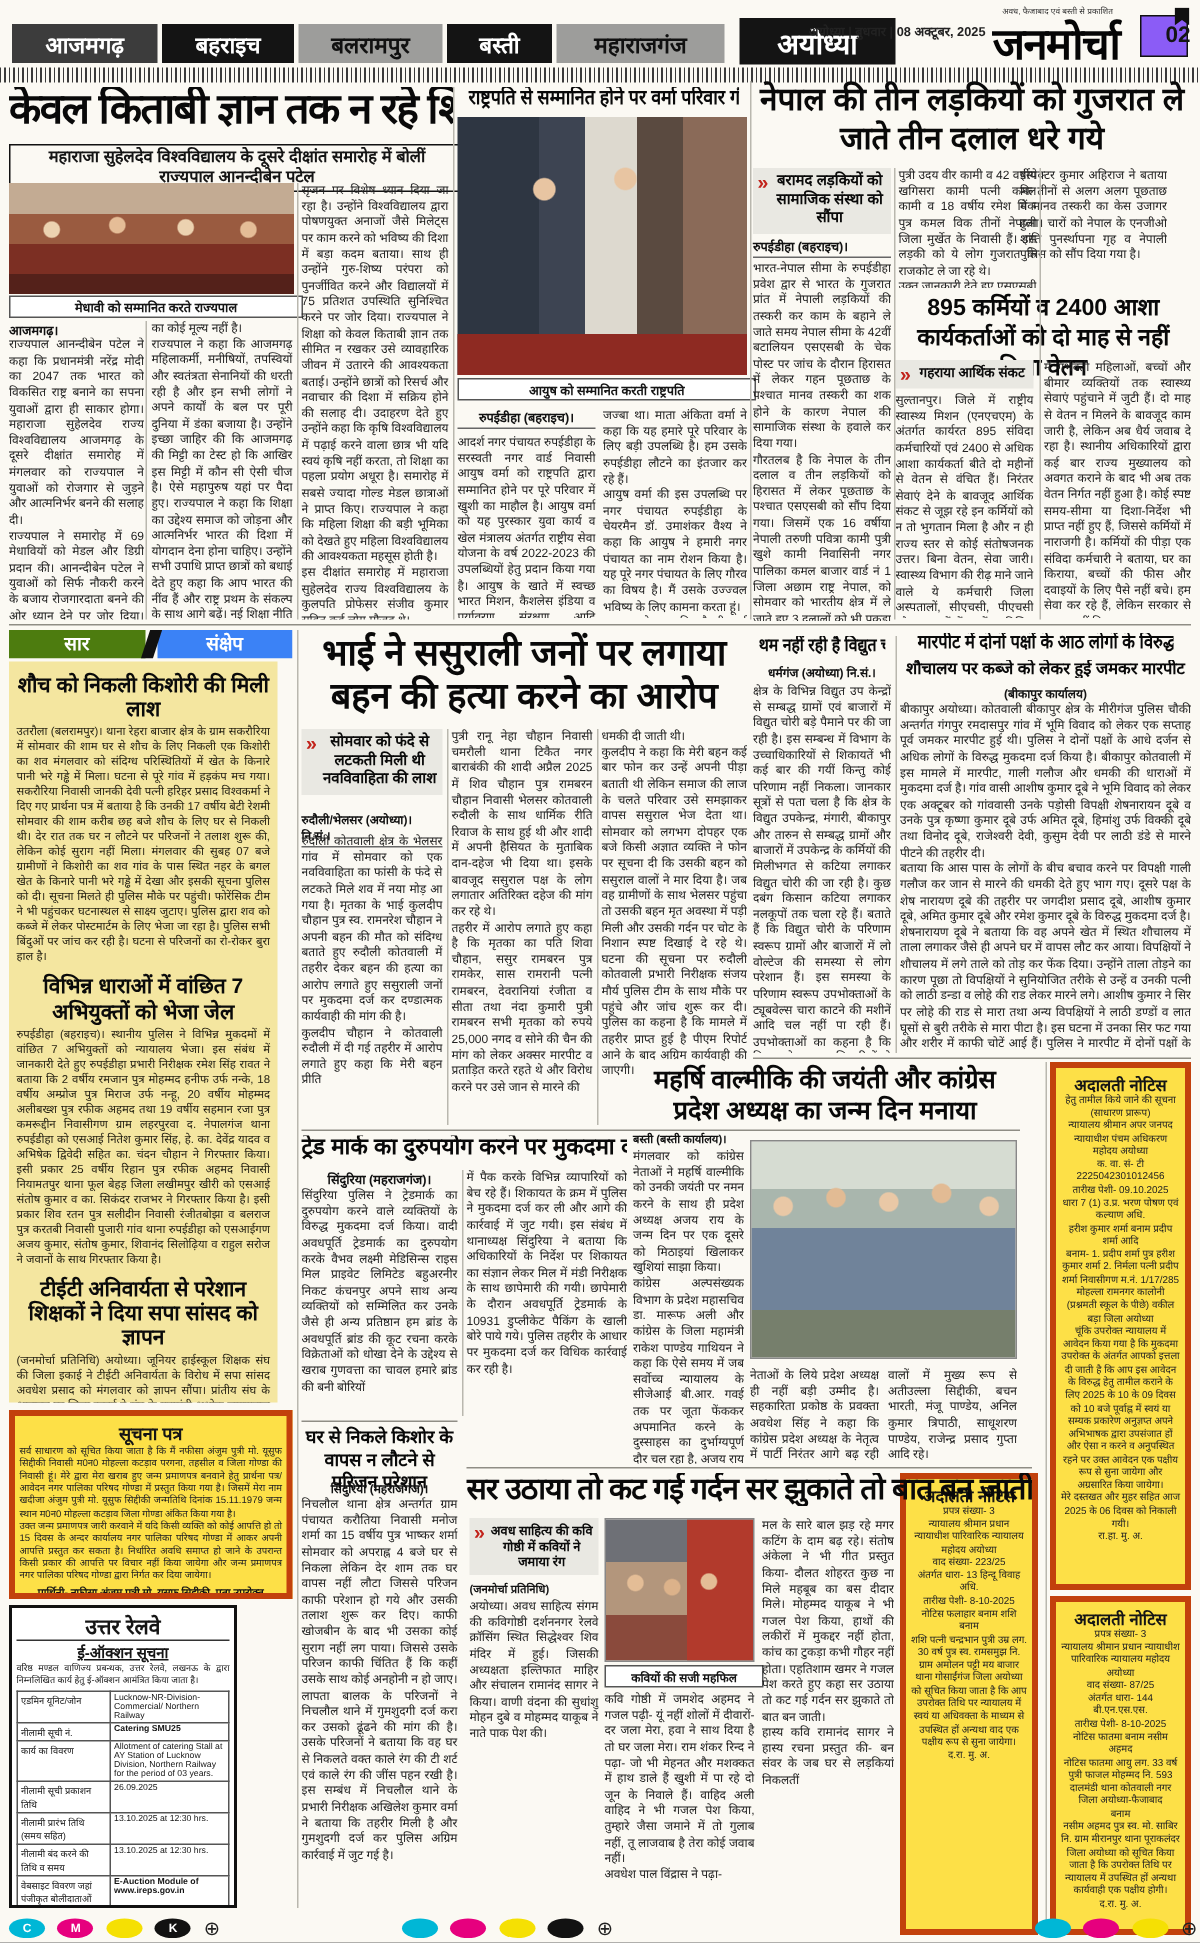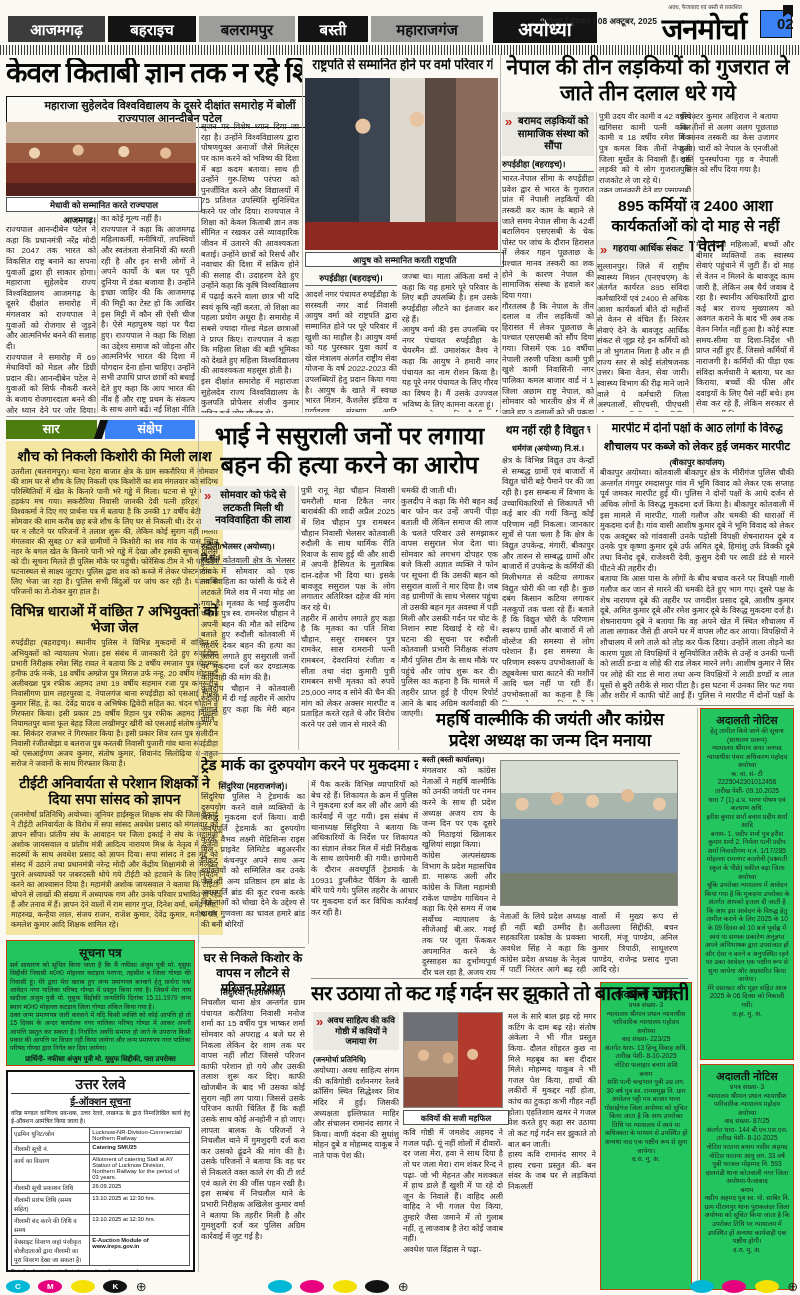--- a/index.html
+++ b/index.html
@@ -18,21 +18,21 @@
   .kicker .chev{color:#c2231b;font-weight:900;font-size:13px;line-height:1;}
   .kicker .ktext{flex:1;font-weight:700;font-size:10px;line-height:1.25;text-align:center;color:#0a0a0a;}
   .city{color:#fff;font-weight:700;text-align:center;box-sizing:border-box;padding-top:3px;font-size:15px;overflow:hidden;white-space:nowrap;}
   .city.gray{background:#9d9d9b;color:#111;}
   .city.black{background:#141414;}
   .city.dark{background:#3c3c3c;}
   .stripes{background:repeating-linear-gradient(90deg,#3a3a3a 0 1px,#fbf9f3 1px 3px);}
   .vr{width:1px;background:#b9b7ae;}
   .hr{height:1px;background:#8f8d85;}
   .photo{overflow:hidden;}
-  .notice{border:1px solid #c2410c;background:#22c55e;box-sizing:border-box;padding:3px 3px;overflow:hidden;}
+  .notice{border:4px solid #c2410c;background:#fde047;box-sizing:border-box;padding:3px 3px;overflow:hidden;}
   .notice .ntitle{font-weight:700;font-size:11px;text-align:center;}
   .notice .nbody{font-size:6.6px;line-height:1.3;text-align:center;white-space:pre-line;color:#222;}
   .ybox{background:#f4e6a0;box-sizing:border-box;padding:5px 5px;overflow:hidden;}
   .brief-hl{font-weight:700;font-size:14px;text-align:center;line-height:1.15;color:#0a0a0a;margin:2px 0 3px;}
   .brief-txt{font-size:7.6px;line-height:1.32;text-align:justify;color:#272314;margin-bottom:6px;white-space:pre-line;}
   .rw{border:2px solid #111;background:#fff;box-sizing:border-box;padding:2px 3px;overflow:hidden;}
   .rw .rtitle{font-weight:700;font-size:14px;text-align:center;border-bottom:1px solid #333;}
   .rw .rsub{font-weight:700;font-size:10px;text-align:center;text-decoration:underline;}
   .rw .rintro{font-size:6px;line-height:1.25;text-align:justify;margin:2px 0;}
   .rw table{border-collapse:collapse;width:100%;}
@@ -41,21 +41,21 @@
   .rw .val{font-size:5.8px;font-family:"Liberation Sans",sans-serif;}
   .rw .note{font-size:5.6px;margin:2px 0 1px;}
   .mark{height:13px;border-radius:50%/50%;display:inline-block;text-align:center;
         font-size:8px;font-weight:700;line-height:13px;color:#fff;margin-right:4px;vertical-align:middle;}
   .reg{font-size:13px;color:#222;vertical-align:middle;font-weight:400;}
   .banner{display:flex;height:19px;overflow:hidden;}
   .banner .seg{flex:1;color:#fff;font-weight:700;font-size:12.5px;text-align:center;line-height:19px;}
   .banner .blue{background:#4d7c0f;}
   .banner .orange{background:#3b82f6;}
   .banner .notch{width:8px;background:#111;transform:skewX(-18deg);}
-  .pagebox{border:1.5px solid #111;background:#3b82f6;font-weight:700;font-size:15px;text-align:center;box-sizing:border-box;padding-left:16px;}
+  .pagebox{border:1.5px solid #111;background:#8b5cf6;font-weight:700;font-size:15px;text-align:center;box-sizing:border-box;padding-left:16px;}
   .flag{position:absolute;top:-6px;right:-2px;width:10px;height:12px;background:#111;
         clip-path:polygon(0 0,100% 0,100% 100%,50% 70%,0 100%);}
 </style>
 </head>
 <body>
 
 <div id="page">
 
   <div class="abs city dark" style="left:8px;top:16px;width:97px;height:26px;">आजमगढ़</div>
   <div class="abs city black" style="left:108px;top:16px;width:88px;height:26px;">बहराइच</div>
@@ -67,29 +67,29 @@
   <div class="abs" style="left:535px;top:15px;width:122px;font-size:8.5px;font-weight:700;text-align:right;color:#222;">अयोध्या | बुधवार | 08 अक्टूबर, 2025</div>
   <div class="abs" style="left:655px;top:3px;width:100px;font-size:5.5px;text-align:center;color:#333;white-space:nowrap;overflow:hidden;">अवध, फैजाबाद एवं बस्ती से प्रकाशित</div>
   <div class="abs" style="left:652px;top:8px;width:104px;font-size:29px;font-weight:800;text-align:center;color:#050505;letter-spacing:-1px;">जनमोर्चा</div>
   <div class="abs pagebox" style="left:760px;top:10px;width:32px;height:28px;line-height:26px;">
     <span>02</span>
     <span class="flag"></span>
   </div>
   <div class="abs stripes" style="left:0;top:45px;width:800px;height:10px;"></div>
 
   <div class="abs hl nowrap" style="left:6px;top:58px;width:296px;font-size:28px;letter-spacing:-1px;">केवल किताबी ज्ञान तक न रहे शिक्षा</div>
-  <div class="abs" style="left:6px;top:96px;width:290px;border:1.5px solid #111;font-size:11px;font-weight:700;text-align:center;padding:2px 18px;line-height:1.2;">महाराजा सुहेलदेव विश्वविद्यालय के दूसरे दीक्षांत समारोह में बोलीं राज्यपाल आनन्दीबेन पटेल</div>
+  <div class="abs" style="left:6px;top:96px;width:290px;border:1.5px solid #111;font-size:11px;font-weight:700;text-align:center;padding:2px 6px;line-height:1.2;">महाराजा सुहेलदेव विश्वविद्यालय के दूसरे दीक्षांत समारोह में बोलीं राज्यपाल आनन्दीबेन पटेल</div>
   <div class="abs photo" style="left:6px;top:122px;width:190px;height:74px;background:
          radial-gradient(circle at 15% 42%, #ecd2b0 0 5px, rgba(0,0,0,0) 6px),
          radial-gradient(circle at 38% 38%, #e5bd97 0 5px, rgba(0,0,0,0) 6px),
          radial-gradient(circle at 62% 40%, #ecd2b0 0 5px, rgba(0,0,0,0) 6px),
          radial-gradient(circle at 84% 42%, #e5bd97 0 5px, rgba(0,0,0,0) 6px),
          linear-gradient(180deg,#c3ab93 0 28%,#9a5b40 28% 55%,#7c2f23 55% 82%,#54211a 82%);"></div>
   <div class="abs caption-box" style="left:6px;top:197px;width:190px;">मेधावी को सम्मानित करते राज्यपाल</div>
-  <div class="abs dateline" style="left:6px;top:214px;width:90px;text-align:right;">आजमगढ़।</div>
+  <div class="abs dateline" style="left:6px;top:214px;width:90px;">आजमगढ़।</div>
   <div class="abs body-txt" style="left:6px;top:225px;width:90px;height:188px;">राज्यपाल आनन्दीबेन पटेल ने कहा कि प्रधानमंत्री नरेंद्र मोदी का 2047 तक भारत को विकसित राष्ट्र बनाने का सपना युवाओं द्वारा ही साकार होगा। महाराजा सुहेलदेव राज्य विश्वविद्यालय आजमगढ़ के दूसरे दीक्षांत समारोह में मंगलवार को राज्यपाल ने युवाओं को रोजगार से जुड़ने और आत्मनिर्भर बनने की सलाह दी।
 राज्यपाल ने समारोह में 69 मेधावियों को मेडल और डिग्री प्रदान की। आनन्दीबेन पटेल ने युवाओं को सिर्फ नौकरी करने के बजाय रोजगारदाता बनने की ओर ध्यान देने पर जोर दिया। उन्होंने जोर देकर कहा कि यदि शिक्षा का प्रयोग जीवन में नहीं किया गया, तो डिग्री</div>
   <div class="abs body-txt" style="left:101px;top:214px;width:94px;height:199px;">का कोई मूल्य नहीं है।
 राज्यपाल ने कहा कि आजमगढ़ महिलाकर्मी, मनीषियों, तपस्वियों और स्वतंत्रता सेनानियों की धरती रही है और इन सभी लोगों ने अपने कार्यों के बल पर पूरी दुनिया में डंका बजाया है। उन्होंने इच्छा जाहिर की कि आजमगढ़ की मिट्टी का टेस्ट हो कि आखिर इस मिट्टी में कौन सी ऐसी चीज है। ऐसे महापुरुष यहां पर पैदा हुए। राज्यपाल ने कहा कि शिक्षा का उद्देश्य समाज को जोड़ना और आत्मनिर्भर भारत की दिशा में योगदान देना होना चाहिए। उन्होंने सभी उपाधि प्राप्त छात्रों को बधाई देते हुए कहा कि आप भारत की नींव हैं और राष्ट्र प्रथम के संकल्प के साथ आगे बढ़ें। नई शिक्षा नीति के तहत छात्रों के कौशल विकास और रोजगार</div>
   <div class="abs body-txt" style="left:201px;top:122px;width:98px;height:291px;">सृजन पर विशेष ध्यान दिया जा रहा है। उन्होंने विश्वविद्यालय द्वारा पोषणयुक्त अनाजों जैसे मिलेट्स पर काम करने को भविष्य की दिशा में बड़ा कदम बताया। साथ ही उन्होंने गुरु-शिष्य परंपरा को पुनर्जीवित करने और विद्यालयों में 75 प्रतिशत उपस्थिति सुनिश्चित करने पर जोर दिया। राज्यपाल ने शिक्षा को केवल किताबी ज्ञान तक सीमित न रखकर उसे व्यावहारिक जीवन में उतारने की आवश्यकता बताई। उन्होंने छात्रों को रिसर्च और नवाचार की दिशा में सक्रिय होने की सलाह दी। उदाहरण देते हुए उन्होंने कहा कि कृषि विश्वविद्यालय में पढ़ाई करने वाला छात्र भी यदि स्वयं कृषि नहीं करता, तो शिक्षा का पहला प्रयोग अधूरा है। समारोह में सबसे ज्यादा गोल्ड मेडल छात्राओं ने प्राप्त किए। राज्यपाल ने कहा कि महिला शिक्षा की बड़ी भूमिका को देखते हुए महिला विश्वविद्यालय की आवश्यकता महसूस होती है।
 इस दीक्षांत समारोह में महाराजा सुहेलदेव राज्य विश्वविद्यालय के कुलपति प्रोफेसर संजीव कुमार सहित कई लोग मौजूद थे।</div>
 
   <div class="abs hl nowrap cond" style="left:300px;top:58px;width:205px;font-size:13.5px;">राष्ट्रपति से सम्मानित होने पर वर्मा परिवार गौरवान्वित</div>
   <div class="abs photo" style="left:305px;top:78px;width:193px;height:172px;background:
          linear-gradient(180deg, rgba(0,0,0,0) 0 84%, #8e2a22 84%),
@@ -131,37 +131,37 @@
   <div class="abs vr" style="left:500px;top:54px;height:359px;"></div>
   <div class="abs vr" style="left:596px;top:112px;height:301px;"></div>
   <div class="abs vr" style="left:693px;top:112px;height:301px;"></div>
   <div class="abs hr" style="left:6px;top:416px;width:788px;"></div>
 
   <div class="abs banner" style="left:6px;top:420px;width:189px;">
     <div class="seg blue">सार</div>
     <div class="notch"></div>
     <div class="seg orange">संक्षेप</div>
   </div>
-  <div class="abs ybox" style="left:6px;top:441px;width:217px;height:494px;">
+  <div class="abs ybox" style="left:6px;top:441px;width:179px;height:494px;">
     <div class="brief-hl">शौच को निकली किशोरी की मिली लाश</div>
     <div class="brief-txt">उतरौला (बलरामपुर)। थाना रेहरा बाजार क्षेत्र के ग्राम सकरौरिया में सोमवार की शाम घर से शौच के लिए निकली एक किशोरी का शव मंगलवार को संदिग्ध परिस्थितियों में खेत के किनारे पानी भरे गड्ढे में मिला। घटना से पूरे गांव में हड़कंप मच गया। सकरौरिया निवासी जानकी देवी पत्नी हरिहर प्रसाद विश्वकर्मा ने दिए गए प्रार्थना पत्र में बताया है कि उनकी 17 वर्षीय बेटी रेशमी सोमवार की शाम करीब छह बजे शौच के लिए घर से निकली थी। देर रात तक घर न लौटने पर परिजनों ने तलाश शुरू की, लेकिन कोई सुराग नहीं मिला। मंगलवार की सुबह 07 बजे ग्रामीणों ने किशोरी का शव गांव के पास स्थित नहर के बगल खेत के किनारे पानी भरे गड्ढे में देखा और इसकी सूचना पुलिस को दी। सूचना मिलते ही पुलिस मौके पर पहुंची। फोरेंसिक टीम ने भी पहुंचकर घटनास्थल से साक्ष्य जुटाए। पुलिस द्वारा शव को कब्जे में लेकर पोस्टमार्टम के लिए भेजा जा रहा है। पुलिस सभी बिंदुओं पर जांच कर रही है। घटना से परिजनों का रो-रोकर बुरा हाल है।</div>
     <div class="brief-hl">विभिन्न धाराओं में वांछित 7 अभियुक्तों को भेजा जेल</div>
     <div class="brief-txt">रुपईडीहा (बहराइच)। स्थानीय पुलिस ने विभिन्न मुकदमों में वांछित 7 अभियुक्तों को न्यायालय भेजा। इस संबंध में जानकारी देते हुए रुपईडीहा प्रभारी निरीक्षक रमेश सिंह रावत ने बताया कि 2 वर्षीय रमजान पुत्र मोहम्मद हनीफ उर्फ नन्के, 18 वर्षीय अम्प्रोज पुत्र मिराज उर्फ नन्हू, 20 वर्षीय मोहम्मद अलीबख्श पुत्र रफीक अहमद तथा 19 वर्षीय सहमान रजा पुत्र कमरूद्दीन निवासीगण ग्राम लहरपुरवा द. नेपालगंज थाना रुपईडीहा को एसआई नितेश कुमार सिंह, हे. का. देवेंद्र यादव व अभिषेक द्विवेदी सहित का. चंदन चौहान ने गिरफ्तार किया। इसी प्रकार 25 वर्षीय रिहान पुत्र रफीक अहमद निवासी नियामतपुर थाना फूल बेहड़ जिला लखीमपुर खीरी को एसआई संतोष कुमार व का. सिकंदर राजभर ने गिरफ्तार किया है। इसी प्रकार शिव रतन पुत्र सलीदीन निवासी रंजीतबोझा व बलराज पुत्र करतबी निवासी पुजारी गांव थाना रुपईडीहा को एसआईगण अजय कुमार, संतोष कुमार, शिवानंद सिलोढ़िया व राहुल सरोज ने जवानों के साथ गिरफ्तार किया है।</div>
     <div class="brief-hl">टीईटी अनिवार्यता से परेशान शिक्षकों ने दिया सपा सांसद को ज्ञापन</div>
     <div class="brief-txt">(जनमोर्चा प्रतिनिधि) अयोध्या। जूनियर हाईस्कूल शिक्षक संघ की जिला इकाई ने टीईटी अनिवार्यता के विरोध में सपा सांसद अवधेश प्रसाद को मंगलवार को ज्ञापन सौंपा। प्रांतीय संघ के आवाहन पर जिला इकाई ने संघ के महामंत्री अशोक जायसवाल व प्रांतीय मंत्री आदित्य नारायण मिश्र के नेतृत्व में दर्जनों सदस्यों के साथ अवधेश प्रसाद को ज्ञापन दिया। सपा सांसद ने इस मुद्दे को संसद में उठाने तथा प्रधानमंत्री नरेन्द्र मोदी और केंद्रीय शिक्षामंत्री से मिलकर पुराने अध्यापकों पर जबरदस्ती थोपे गये टीईटी को हटवाने के लिए निवेदन करने का आश्वासन दिया है। महामंत्री अशोक जायसवाल ने बताया कि टीईटी थोपने से लाखों की संख्या में अध्यापक गण और उनके परिवार प्रभावित हो रहे हैं और तनाव में हैं। ज्ञापन देने वालों में राम सागर गुप्त, दिनेश वर्मा, धर्मेंद्र सिंह, माहरुख, कन्हैया लाल, संजय राजन, राजेश कुमार, देवेंद्र कुमार, मनीष जी, कमलेश कुमार आदि शिक्षक शामिल रहे।</div>
   </div>
 
   <div class="abs notice" style="left:6px;top:940px;width:189px;height:126px;">
     <div class="ntitle" style="font-size:12px;">सूचना पत्र</div>
     <div class="nbody" style="text-align:justify;font-size:6.4px;">सर्व साधारण को सूचित किया जाता है कि मैं नफीसा अंजुम पुत्री मो. यूसुफ सिद्दीकी निवासी म0न0 मोहल्ला कटड़ाव परगना, तहसील व जिला गोण्डा की निवासी हूं। मेरे द्वारा मेरा खराब हुए जन्म प्रमाणपत्र बनवाने हेतु प्रार्थना पत्र/आवेदन नगर पालिका परिषद गोण्डा में प्रस्तुत किया गया है। जिसमें मेरा नाम खदीजा अंजुम पुत्री मो. यूसुफ सिद्दीकी जन्मतिथि दिनांक 15.11.1979 जन्म स्थान म0न0 मोहल्ला कटड़ाव जिला गोण्डा अंकित किया गया है।
 उक्त जन्म प्रमाणपत्र जारी करवाने में यदि किसी व्यक्ति को कोई आपत्ति हो तो 15 दिवस के अन्दर कार्यालय नगर पालिका परिषद गोण्डा में आकर अपनी आपत्ति प्रस्तुत कर सकता है। निर्धारित अवधि समाप्त हो जाने के उपरान्त किसी प्रकार की आपत्ति पर विचार नहीं किया जायेगा और जन्म प्रमाणपत्र नगर पालिका परिषद गोण्डा द्वारा निर्गत कर दिया जायेगा।</div>
     <div style="font-size:7px;font-weight:700;text-align:center;margin-top:1px;">प्रार्थिनी- नफीसा अंजुम पुत्री मो. यूसुफ सिद्दीकी, पता उपरोक्त</div>
   </div>
 
-  <div class="abs rw" style="left:6px;top:1070px;width:189px;height:202px;">
+  <div class="abs rw" style="left:6px;top:1070px;width:152px;height:202px;">
     <div class="rtitle">उत्तर रेलवे</div>
     <div class="rsub">ई-ऑक्शन सूचना</div>
     <div class="rintro">वरिष्ठ मण्डल वाणिज्य प्रबन्धक, उत्तर रेलवे, लखनऊ के द्वारा निम्नलिखित कार्य हेतु ई-ऑक्शन आमंत्रित किया जाता है।</div>
     <table>
       <tbody>
           <tr>
             <td class="lbl">एडमिन यूनिट/जोन</td>
             <td class="val">Lucknow-NR-Division-Commercial/ Northern Railway</td>
           </tr>
       <tr>

